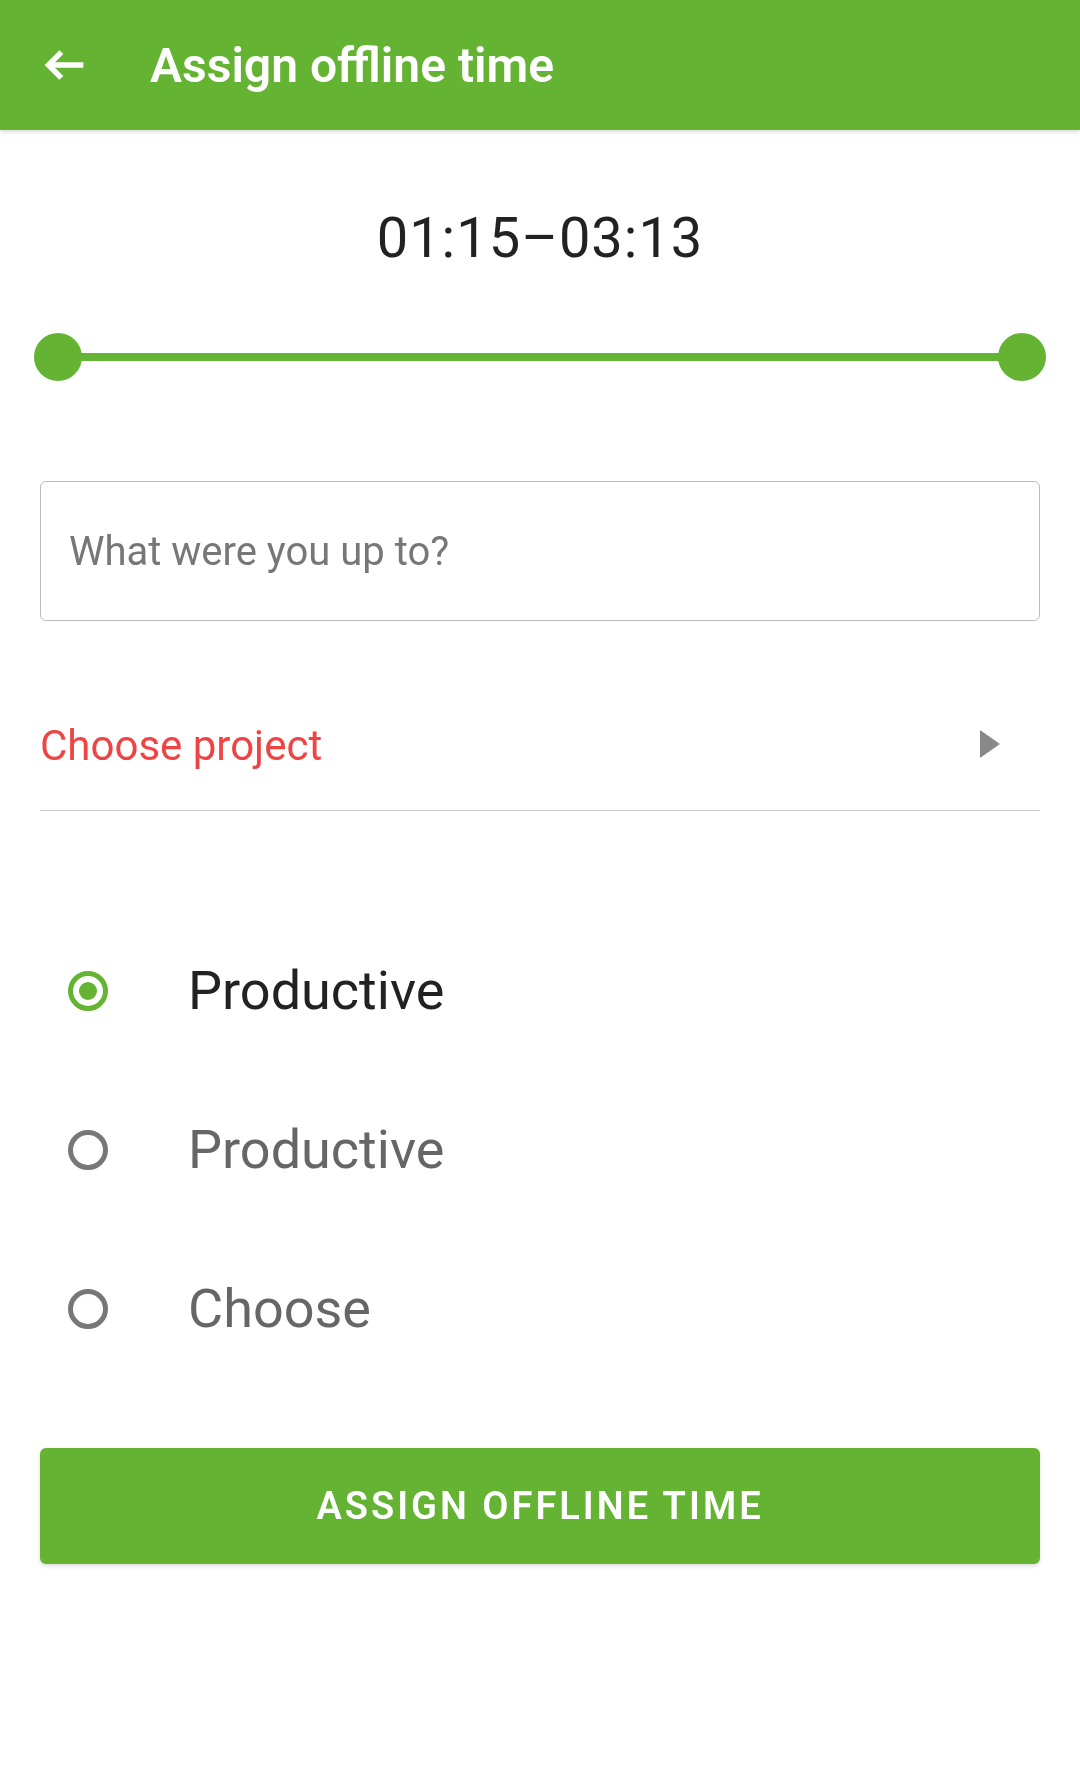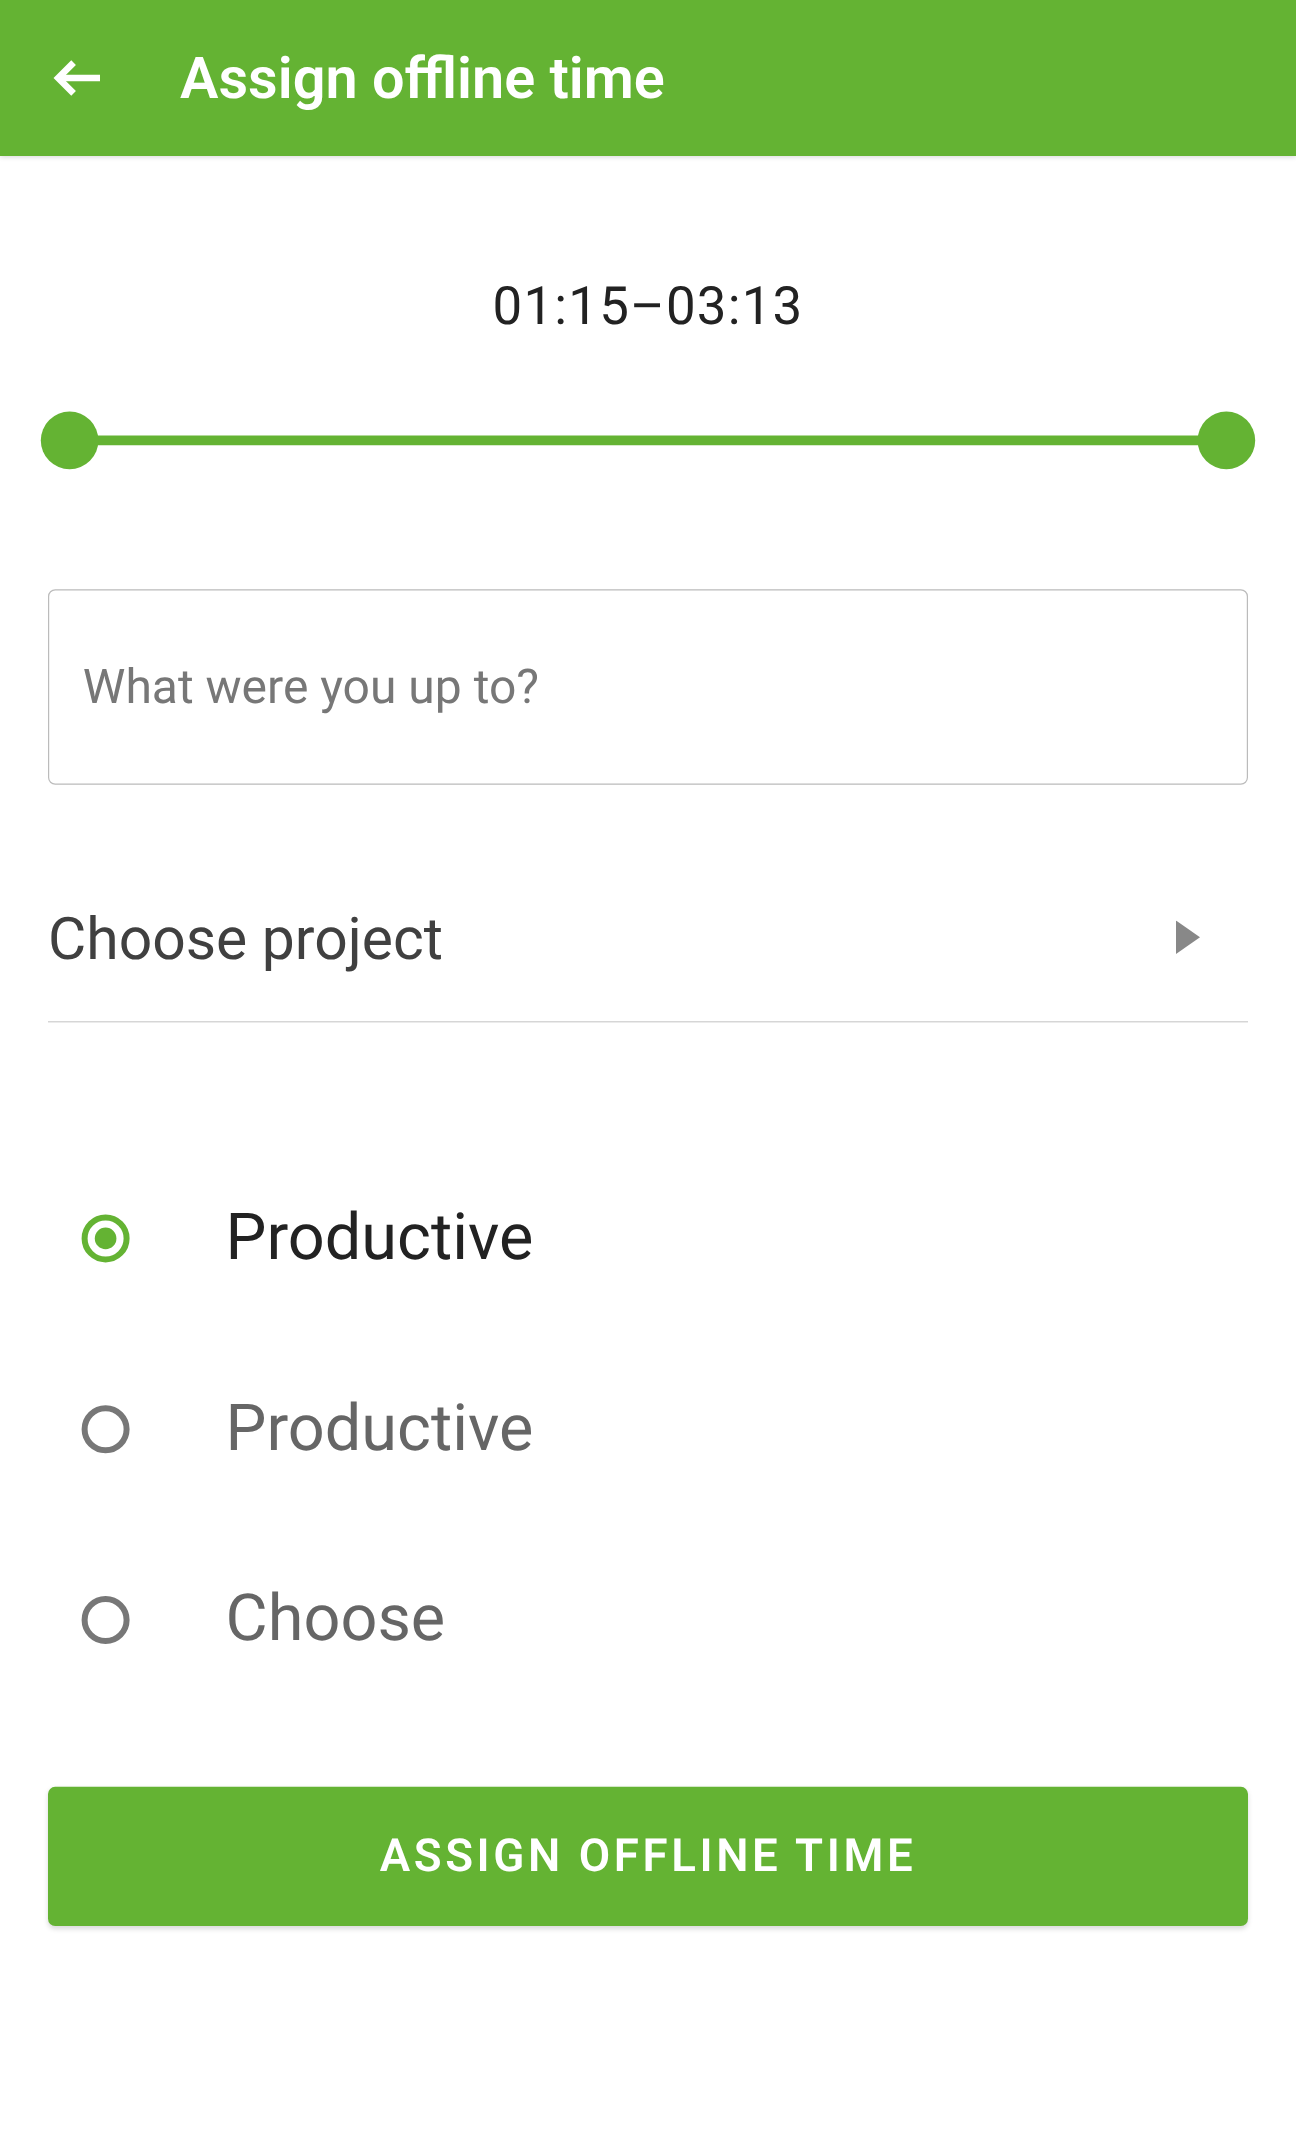--- a/index.html
+++ b/index.html
@@ -41,25 +41,24 @@
     .header-title {
       color: #ffffff;
       font-size: 48px;
       font-weight: 600;
     }
     .time-range-container {
       text-align: center;
       padding: 75px 0 60px 0;
     }
     .time-range {
-      font-size: 44px;
+      font-size: 56px;
       font-weight: 400;
       color: #222222;
       letter-spacing: 1px;
-      margin-top: 24px;
     }
     .slider-container {
       padding: 0 56px;
       margin-bottom: 100px;
       position: relative;
       height: 50px;
     }
     .slider-track {
       position: absolute;
       top: 22px;
@@ -82,21 +81,21 @@
       left: 34px;
     }
     .slider-handle-right {
       right: 34px;
     }
     .content {
       padding: 0 40px;
     }
     .description-input {
       width: 100%;
-      height: 163px;
+      height: 140px;
       border: 1px solid #bbbbbb;
       border-radius: 6px;
       padding: 20px 28px;
       font-size: 40px;
       font-family: inherit;
       color: #333333;
       outline: none;
     }
     .description-input::placeholder {
       color: #777777;
@@ -104,22 +103,22 @@
     .project-row {
       display: flex;
       align-items: center;
       justify-content: space-between;
       padding: 70px 0 40px 0;
       border-bottom: 1px solid #cccccc;
       cursor: pointer;
       margin-top: 30px;
     }
     .project-label {
-      font-size: 49px;
-      color: #404040;
+      font-size: 42px;
+      color: #ef4444;
     }
     .chevron-right {
       margin-right: 40px;
     }
     .chevron-right svg {
       width: 20px;
       height: 28px;
       fill: #888888;
     }
     .radio-group {

